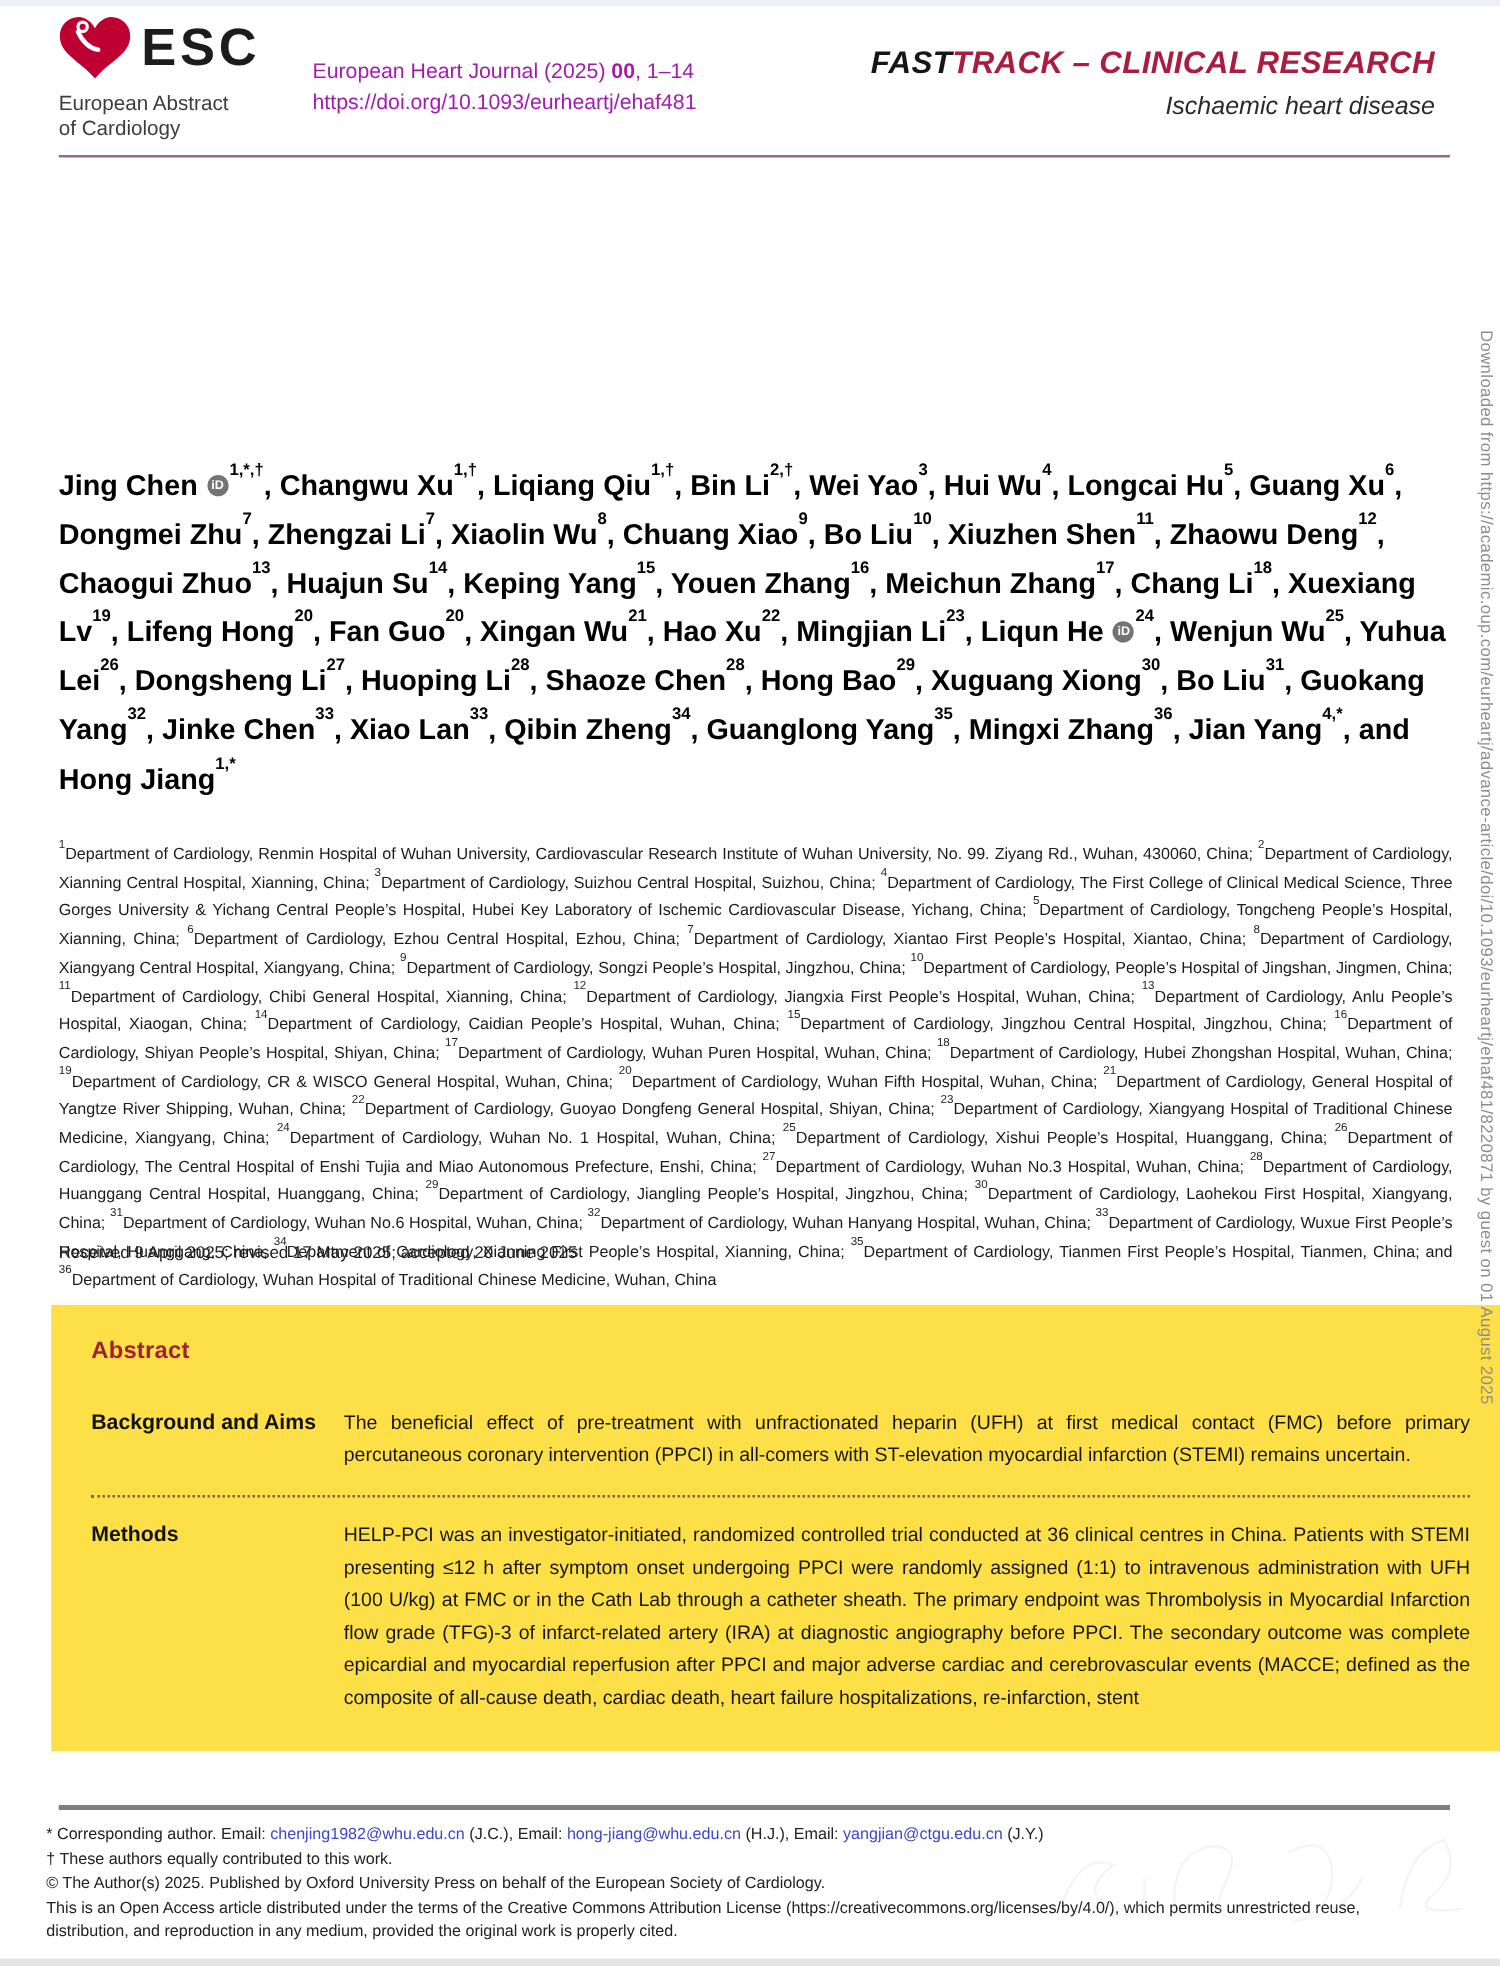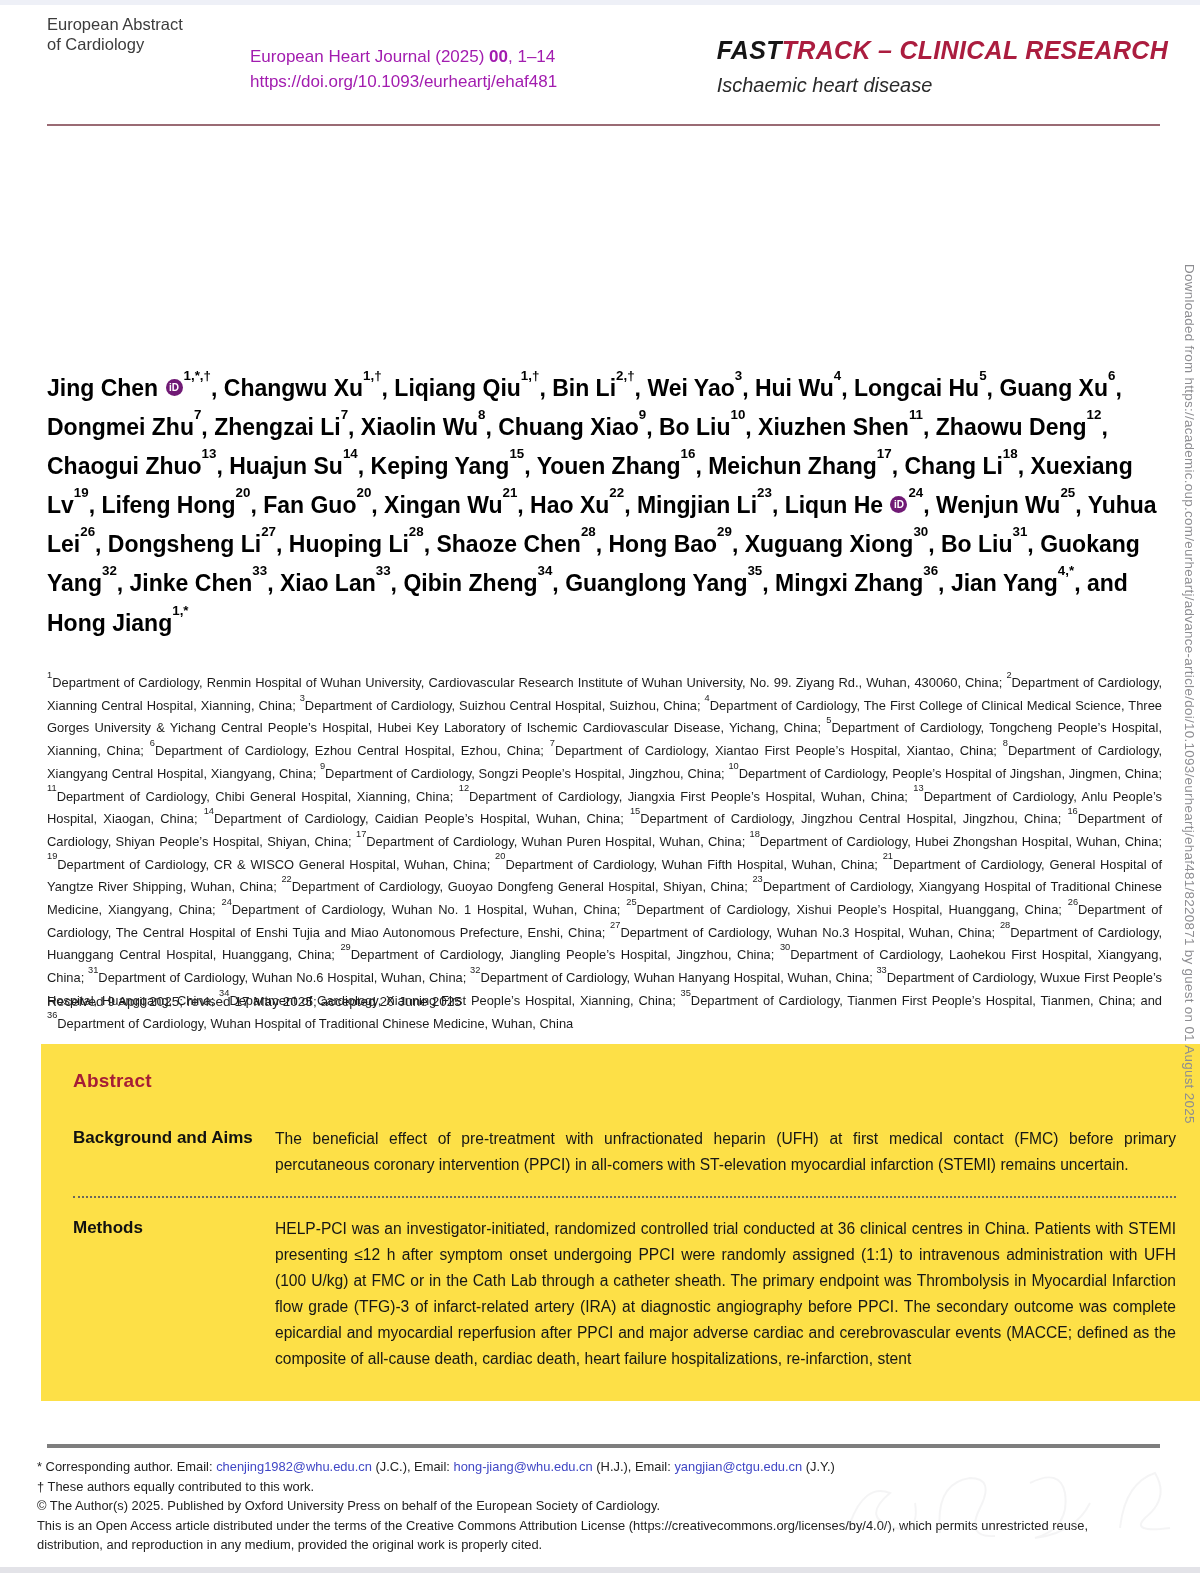--- a/index.html
+++ b/index.html
@@ -12,36 +12,36 @@
     overflow:hidden;
   }
   .page { position:relative; width:1200px; height:1573px; }
 
   
   .logo-block { position:absolute; left:47px; top:12px; width:200px; }
   .logo-row { display:flex; align-items:flex-start; gap:8px; }
   .logo-acronym { font-size:42px; font-weight:700; letter-spacing:3px; color:#1c1c1c; line-height:52px; }
   .logo-society { font-size:16.5px; color:#3c3c3c; line-height:20px; margin-top:2px; }
   .journal-cite { position:absolute; left:250px; top:44px; font-size:17px; line-height:25px; color:#a21caf; }
-  .banner { position:absolute; right:32px; top:36px; text-align:left; }
+  .banner { position:absolute; right:52px; top:36px; text-align:right; }
   .banner-line { font-size:25px; font-weight:800; font-style:italic; letter-spacing:0.3px; }
   .banner-fast { color:#161616; }
   .banner-track { color:#ab1d3f; }
   .banner-topic { font-size:20px; font-style:italic; color:#2a2a2a; margin-top:9px; }
   .header-rule { position:absolute; left:47px; top:124px; width:1113px; height:2px; background:#9a6b74; }
 
   
   .article-title { position:absolute; left:47px; top:168px; width:1120px;
     font-size:45px; font-weight:800; letter-spacing:-0.6px; line-height:61px; color:#0d0d0d; }
   .author-list { position:absolute; left:47px; top:366px; width:1118px;
     font-size:23px; font-weight:700; line-height:34.5px; color:#000; }
   .author-list sup { font-size:58%; position:relative; top:-0.55em; font-weight:700; }
   .orcid {
     display:inline-block; width:17px; height:17px; border-radius:50%;
-    background:#701a75; color:#fff; font-size:10px; font-weight:700; font-style:normal;
+    background:#737373; color:#fff; font-size:10px; font-weight:700; font-style:normal;
     text-align:center; line-height:17px; vertical-align:5px; margin:0 1px;
   }
 
   
   .affiliations { position:absolute; left:47px; top:670px; width:1115px;
     font-size:12.9px; line-height:19.4px; text-align:justify; color:#1c1c1c; }
   .affiliations sup { font-size:72%; position:relative; top:-0.45em; }
   .received { position:absolute; left:47px; top:994px; font-size:13.6px; color:#222; }
 
   
@@ -69,20 +69,30 @@
   .bottom-edge { position:absolute; left:0; bottom:0; width:1200px; height:6px; background:#e3e3e8; }
   .top-edge { position:absolute; left:0; top:0; width:1200px; height:5px; background:#eef0f7; }
 </style>
 </head>
 <body>
 
 <div class="page">
   <div class="top-edge"></div>
 
   <div class="logo-block">
+    <div class="logo-row">
+      <span>
+        <svg width="58" height="54" viewBox="0 0 34 31">
+          <path d="M24.6,0.6 c-3.3,0-6.1,2.5-7.6,5.3 C15.5,3.1,12.7,0.6,9.4,0.6 C4.4,0.6,0.5,4.5,0.5,9.5 c0,8.6,9.2,11.4,16.5,19.9 c7.3-8.5,16.5-11.3,16.5-19.9 C33.5,4.5,29.6,0.6,24.6,0.6z" fill="#bd0031"></path>
+          <path d="M9,7.5 q3.5,7.5 9.5,8.5" stroke="#ffffff" stroke-width="2.1" fill="none" stroke-linecap="round"></path>
+          <circle cx="11.2" cy="5.2" r="2.2" fill="none" stroke="#ffffff" stroke-width="1.5"></circle>
+        </svg>
+      </span>
+      <span class="logo-acronym">ESC</span>
+    </div>
     <div class="logo-society">
       <div>European Abstract</div>
       <div>of Cardiology</div>
     </div>
   </div>
 
   <div class="journal-cite">
     <div>
       <span>European Heart Journal (2025) </span><b>00</b><span>, 1–14</span>
     </div>

